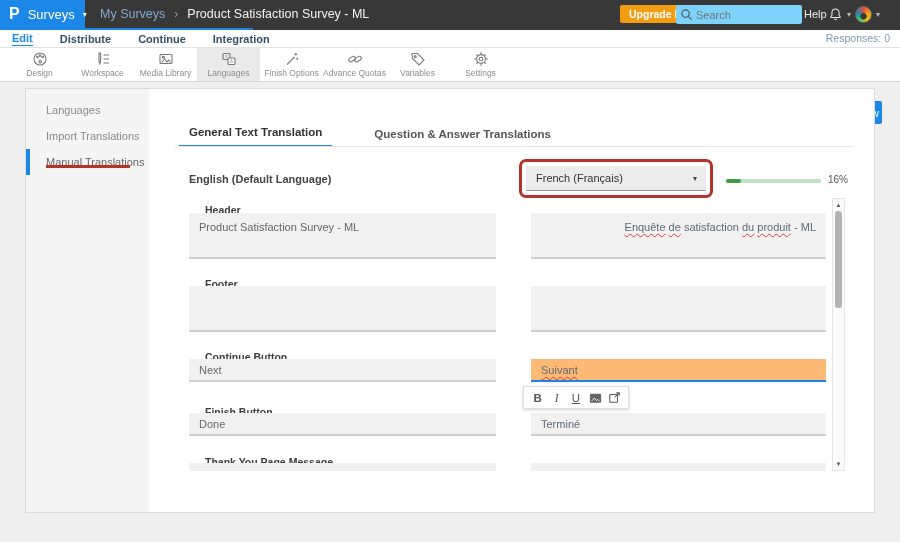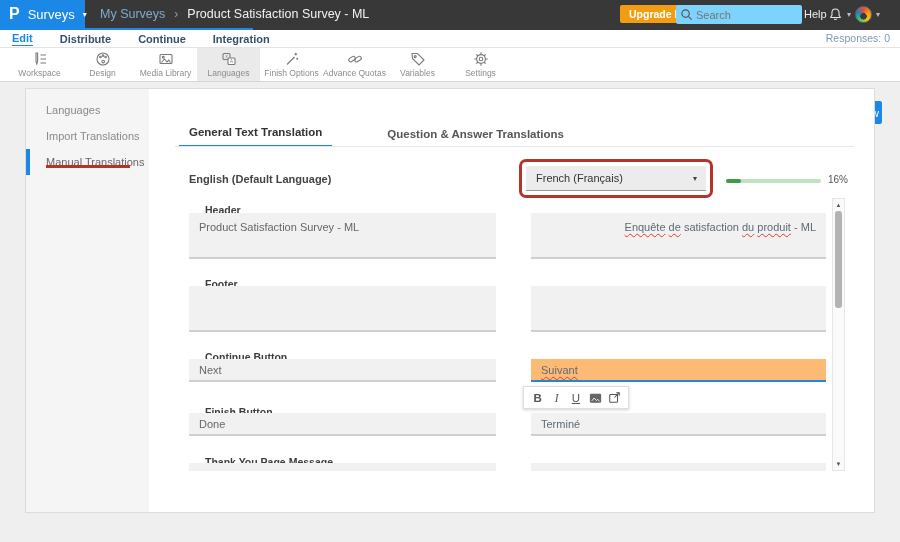--- a/index.html
+++ b/index.html
@@ -49,21 +49,21 @@
   
   .card { position:absolute; left:25px; top:88px; width:850px; height:425px; background:#fff; border:1px solid #dcdcdc; }
   .side { position:absolute; left:0; top:0; width:123px; height:423px; background:#f5f5f5; }
   .side-item { height:26px; display:flex; align-items:center; padding-left:20px; font-size:11px; color:#8a8a8a; cursor:pointer; position:relative; margin-top:0; }
   .side-item:first-child { margin-top:8px; }
   .side-item.active { border-left:4px solid #1b87e6; padding-left:16px; color:#666; }
   .red-underline { position:absolute; left:20px; top:76px; width:84px; height:3px; background:#b6332a; }
 
   .mainc { position:absolute; left:123px; top:0; width:725px; height:423px; background:#fff; }
   .tabs-line { position:absolute; left:26px; right:20px; top:57px; height:1px; background:#e6e6e6; }
-  .tabs { position:absolute; left:30px; top:0; height:58px; display:flex; align-items:flex-end; gap:45px; }
+  .tabs { position:absolute; left:30px; top:0; height:58px; display:flex; align-items:flex-end; gap:32px; }
   .tab { padding:0 10px 7px 10px; font-size:11.5px; font-weight:bold; color:#555; cursor:pointer; }
   .tab.active { color:#333; border-bottom:2px solid #1b87e6; }
 
   .selrow { position:absolute; left:0; top:58px; width:725px; height:51px; }
   .src-label { position:absolute; left:40px; top:26px; font-size:11px; font-weight:bold; color:#444; }
   .redbox { position:absolute; left:370px; top:12px; width:194px; height:39px; border:3px solid #b6332a; border-radius:7px; }
   .lang-select { position:absolute; left:377px; top:19px; width:180px; height:25px; background:#ececec; border-bottom:1px solid #999; display:flex; align-items:center; padding-left:10px; font-size:11px; color:#333; cursor:pointer; }
   .lang-select .caret { position:absolute; right:9px; color:#444; }
   .progress { position:absolute; left:577px; top:32px; width:95px; height:4px; background:#bfe3c1; border-radius:2px; }
   .progress .fill { height:4px; background:#3f9c44; border-radius:2px; }
@@ -133,34 +133,34 @@
     <span class="subnav-item">Distribute</span>
     <span class="subnav-item">Continue</span>
     <span class="subnav-item">Integration</span>
     <span class="responses">Responses: 0</span>
   </div>
 
   <div class="ribbon">
     <div class="ribbon-items">
       <div class="ribbon-item">
         <svg width="16" height="16" viewBox="0 0 16 16" fill="none" stroke="#7a7a7a" stroke-width="1.1">
-            <path d="M4 2h1.6v8.5L4.8 13 4 10.5z"></path>
-            <path d="M8.5 4h5.5M8.5 8h5.5M8.5 12h5.5"></path>
-          </svg>
-        <span class="lbl">Workspace</span>
-      </div>
-      <div class="ribbon-item">
-        <svg width="16" height="16" viewBox="0 0 16 16" fill="none" stroke="#7a7a7a" stroke-width="1.1">
             <circle cx="8" cy="8" r="6"></circle>
             <circle cx="5.4" cy="6" r="0.8"></circle>
             <circle cx="8" cy="4.6" r="0.8"></circle>
             <circle cx="10.6" cy="6" r="0.8"></circle>
             <circle cx="8.2" cy="10.6" r="1.3"></circle>
           </svg>
         <span class="lbl">Design</span>
+      </div>
+      <div class="ribbon-item">
+        <svg width="16" height="16" viewBox="0 0 16 16" fill="none" stroke="#7a7a7a" stroke-width="1.1">
+            <path d="M4 2h1.6v8.5L4.8 13 4 10.5z"></path>
+            <path d="M8.5 4h5.5M8.5 8h5.5M8.5 12h5.5"></path>
+          </svg>
+        <span class="lbl">Workspace</span>
       </div>
       <div class="ribbon-item">
         <svg width="16" height="16" viewBox="0 0 16 16" fill="none" stroke="#7a7a7a" stroke-width="1.1">
             <rect x="2" y="3.5" width="12" height="9" rx="1"></rect>
             <circle cx="5.3" cy="6.3" r="0.9"></circle>
             <path d="M3.5 11.5l3-3.5 2.5 3 1.8-1.8 1.7 2.3"></path>
           </svg>
         <span class="lbl">Media Library</span>
       </div>
       <div class="ribbon-item active">

